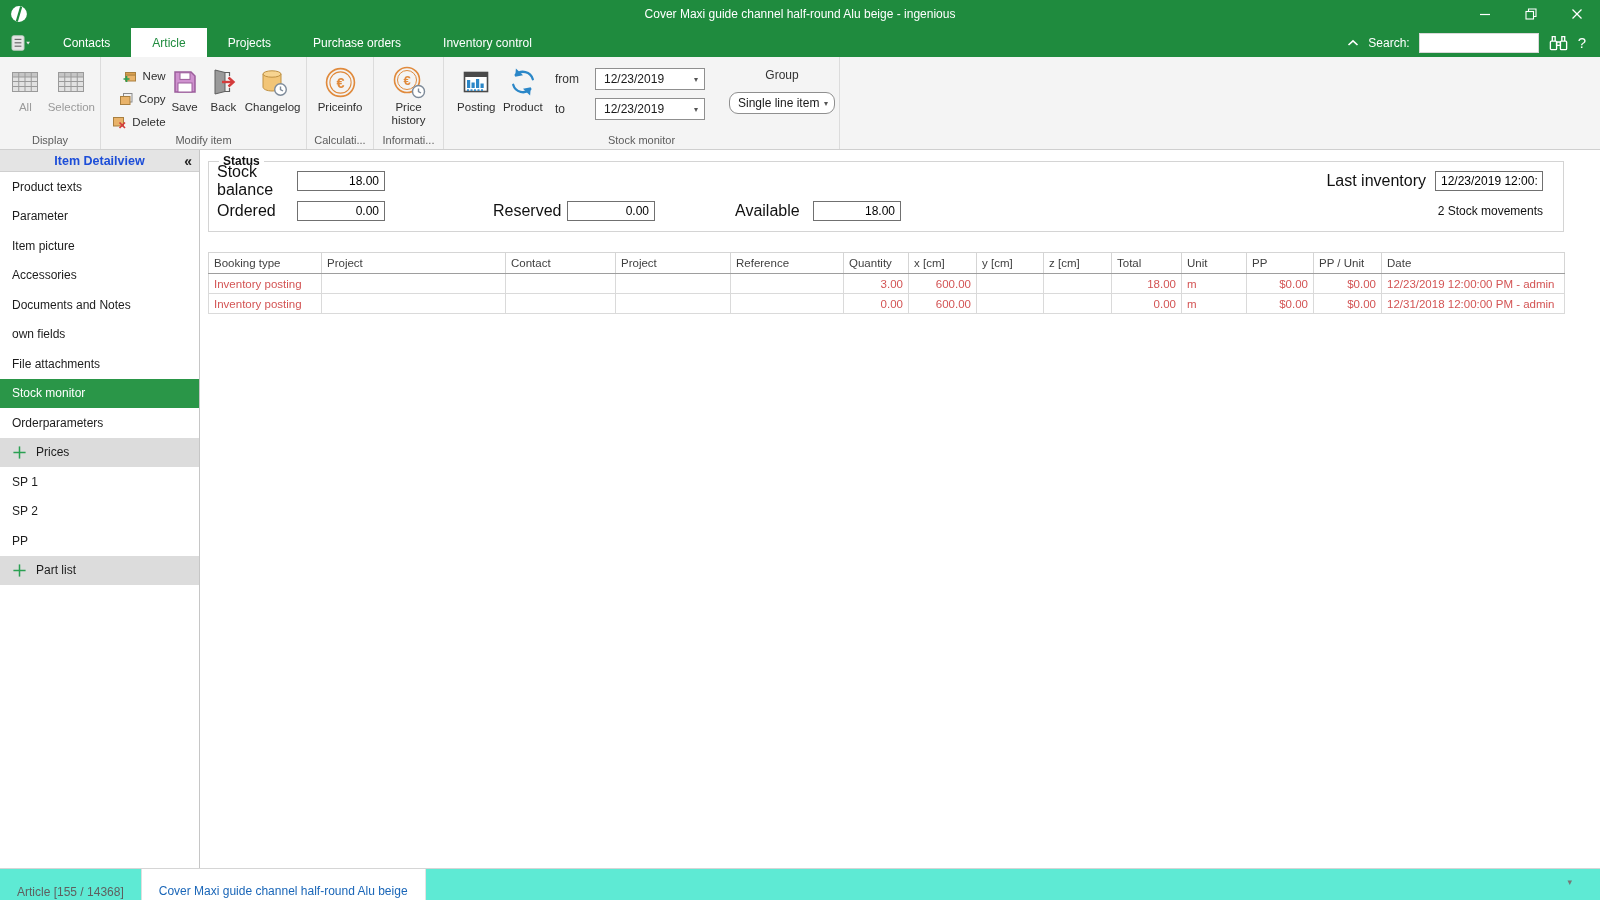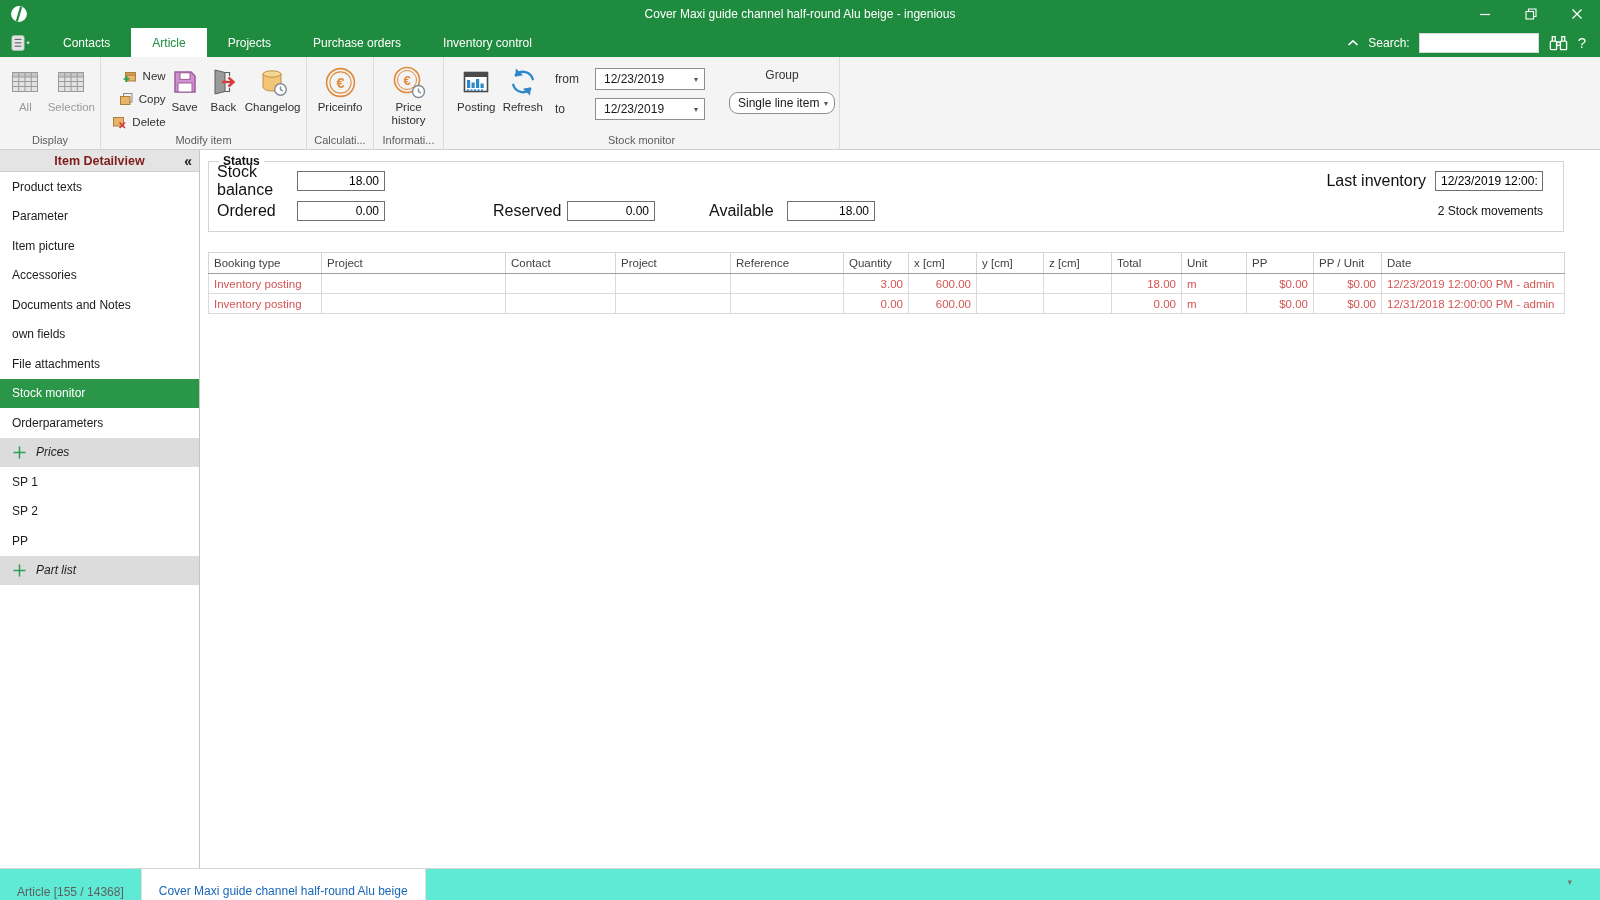--- a/index.html
+++ b/index.html
@@ -59,44 +59,44 @@
   .group-area { display:flex; align-items:center; gap:10px; margin-left:24px; padding-top:8px;flex-direction:column; }
   .group-label { font-size:12px; color:#333; }
   .rfiller { flex:1; }
   
   .main { display:flex; height:718px; background:#fff; }
   .sidebar { width:200px; border-right:1px solid #c6c6c6; background:#fff; flex:none; }
   .sidebar-header {
     height:22px; background:#e4e4e4; border-bottom:1px solid #cfcfcf;
     display:flex; align-items:center; position:relative;
   }
-  .sidebar-title { flex:1; text-align:center; font-weight:bold; font-size:12.5px; color:#7f1d1d; }
+  .sidebar-title { flex:1; text-align:center; font-weight:bold; font-size:12.5px; color:#1d4ed8; }
   .collapse-btn { position:absolute; right:7px; top:0; font-weight:bold; font-size:14px; color:#222; line-height:22px; }
   .side-item { height:29.5px; display:flex; align-items:center; padding-left:12px; font-size:12px; color:#1c1c1c; cursor:default; }
   .side-item.sel { background:#2a9648; color:#fff; }
-  .side-item.grp { background:#dcdcdc;font-style:italic; }
+  .side-item.grp { background:#dcdcdc; }
   .plus-ic { width:15px; height:15px; margin-right:9px; display:inline-flex; }
   
   .content { flex:1; background:#fff; padding:4px 0 0 6px; }
   fieldset.status {
     border:1px solid #d4d4d4; margin:0 36px 0 2px; padding:1px 20px 9px 8px;
   }
   fieldset.status legend { font-weight:bold; font-size:12px; padding:0 4px; margin-left:2px; color:#111; }
   .status-row { display:flex; align-items:center; height:23px; }
   .status-row + .status-row { margin-top:7px; }
   .flabel { font-size:16px; color:#111; }
   .fld {
     height:20px; border:1px solid #707070; background:#fff;
     font-family:"Liberation Sans",sans-serif; font-size:12px; text-align:right; padding:0 5px; outline:none;
   }
   .w88 { width:88px; }
   .lbl-sb { width:80px; }
   .lbl-ord { width:80px; }
   .lbl-res { width:74px; margin-left:108px; }
-  .lbl-av { width:78px; margin-left:54px; }
+  .lbl-av { width:78px; margin-left:80px; }
   .right-part { margin-left:auto; display:flex; align-items:center; gap:9px; }
   .last-inv { width:108px; text-align:center; }
   .movements { margin-left:auto; font-size:12px; color:#111; }
   
   table.grid { border-collapse:collapse; table-layout:fixed; width:1356px; margin:20px 0 0 2px; font-size:11.5px; }
   table.grid th {
     font-weight:normal; text-align:left; color:#3f3f3f; height:21px;
     padding:0 5px; border-top:1px solid #d5d5d5; border-bottom:1px solid #9e9e9e;
     border-left:1px solid #d5d5d5; white-space:nowrap; overflow:hidden;
   }
@@ -371,21 +371,21 @@
             <g stroke="#2b87c8" stroke-width="2.3" fill="none" stroke-linecap="round">
               <path d="M25.8 13.2 A10.2 10.2 0 0 0 8.6 9.0"></path>
               <path d="M6.2 18.8 A10.2 10.2 0 0 0 23.4 23.0"></path>
             </g>
             <g fill="#2b87c8">
               <polygon points="8.9,2.6 8.2,10.8 16.0,9.3"></polygon>
               <polygon points="23.1,29.4 23.8,21.2 16.0,22.7"></polygon>
             </g>
           </svg>
         </div>
-        <span>Refresh</span>
+        <span>Product</span>
       </div>
       <div class="dates-col">
         <div class="date-row">
           <span class="date-label">from</span>
           <div class="combo">
             <span>12/23/2019</span>
             <span class="combo-arrow">▾</span>
           </div>
         </div>
         <div class="date-row">

